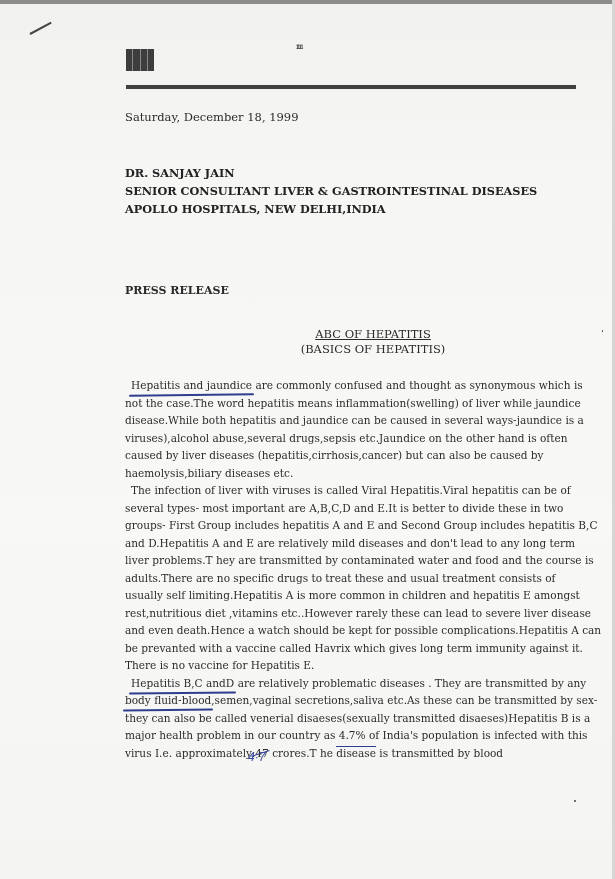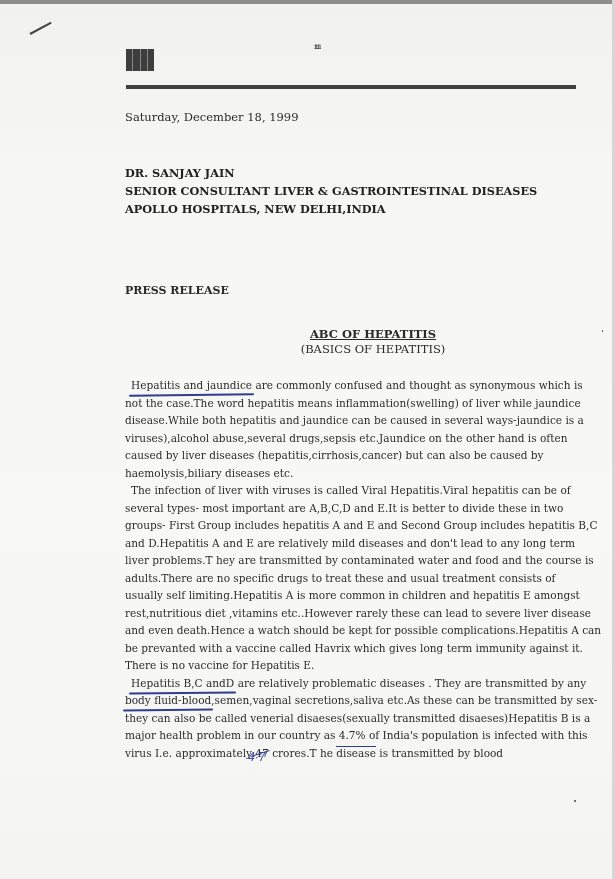--- a/index.html
+++ b/index.html
@@ -55,21 +55,21 @@
     background: #3d3d3d;
     display: flex;
   }
   .logo span {
     flex: 1;
     border-right: 1px solid #888;
   }
   .logo span:last-child { border-right: none; }
   .header-mark {
     position: absolute;
-    left: 314px;
+    left: 296px;
     top: 42px;
     font-size: 8px;
     color: #333;
     letter-spacing: -1px;
   }
   .header-rule {
     position: absolute;
     left: 126px;
     top: 85px;
     width: 450px;
@@ -127,21 +127,21 @@
     left: 0;
     width: 460px;
     text-align: center;
     font-size: 11.5px;
     line-height: 15px;
     padding-left: 36px;
     box-sizing: border-box;
   }
   .title .main {
     text-decoration: underline;
-    font-weight: bold;
+    font-weight: normal;
     display: block;
   }
   .title .sub { display: block; }
   .body-text {
     position: absolute;
     top: 377px;
     left: 0;
     width: 465px;
     font-size: 10.55px;
     line-height: 17.5px;

